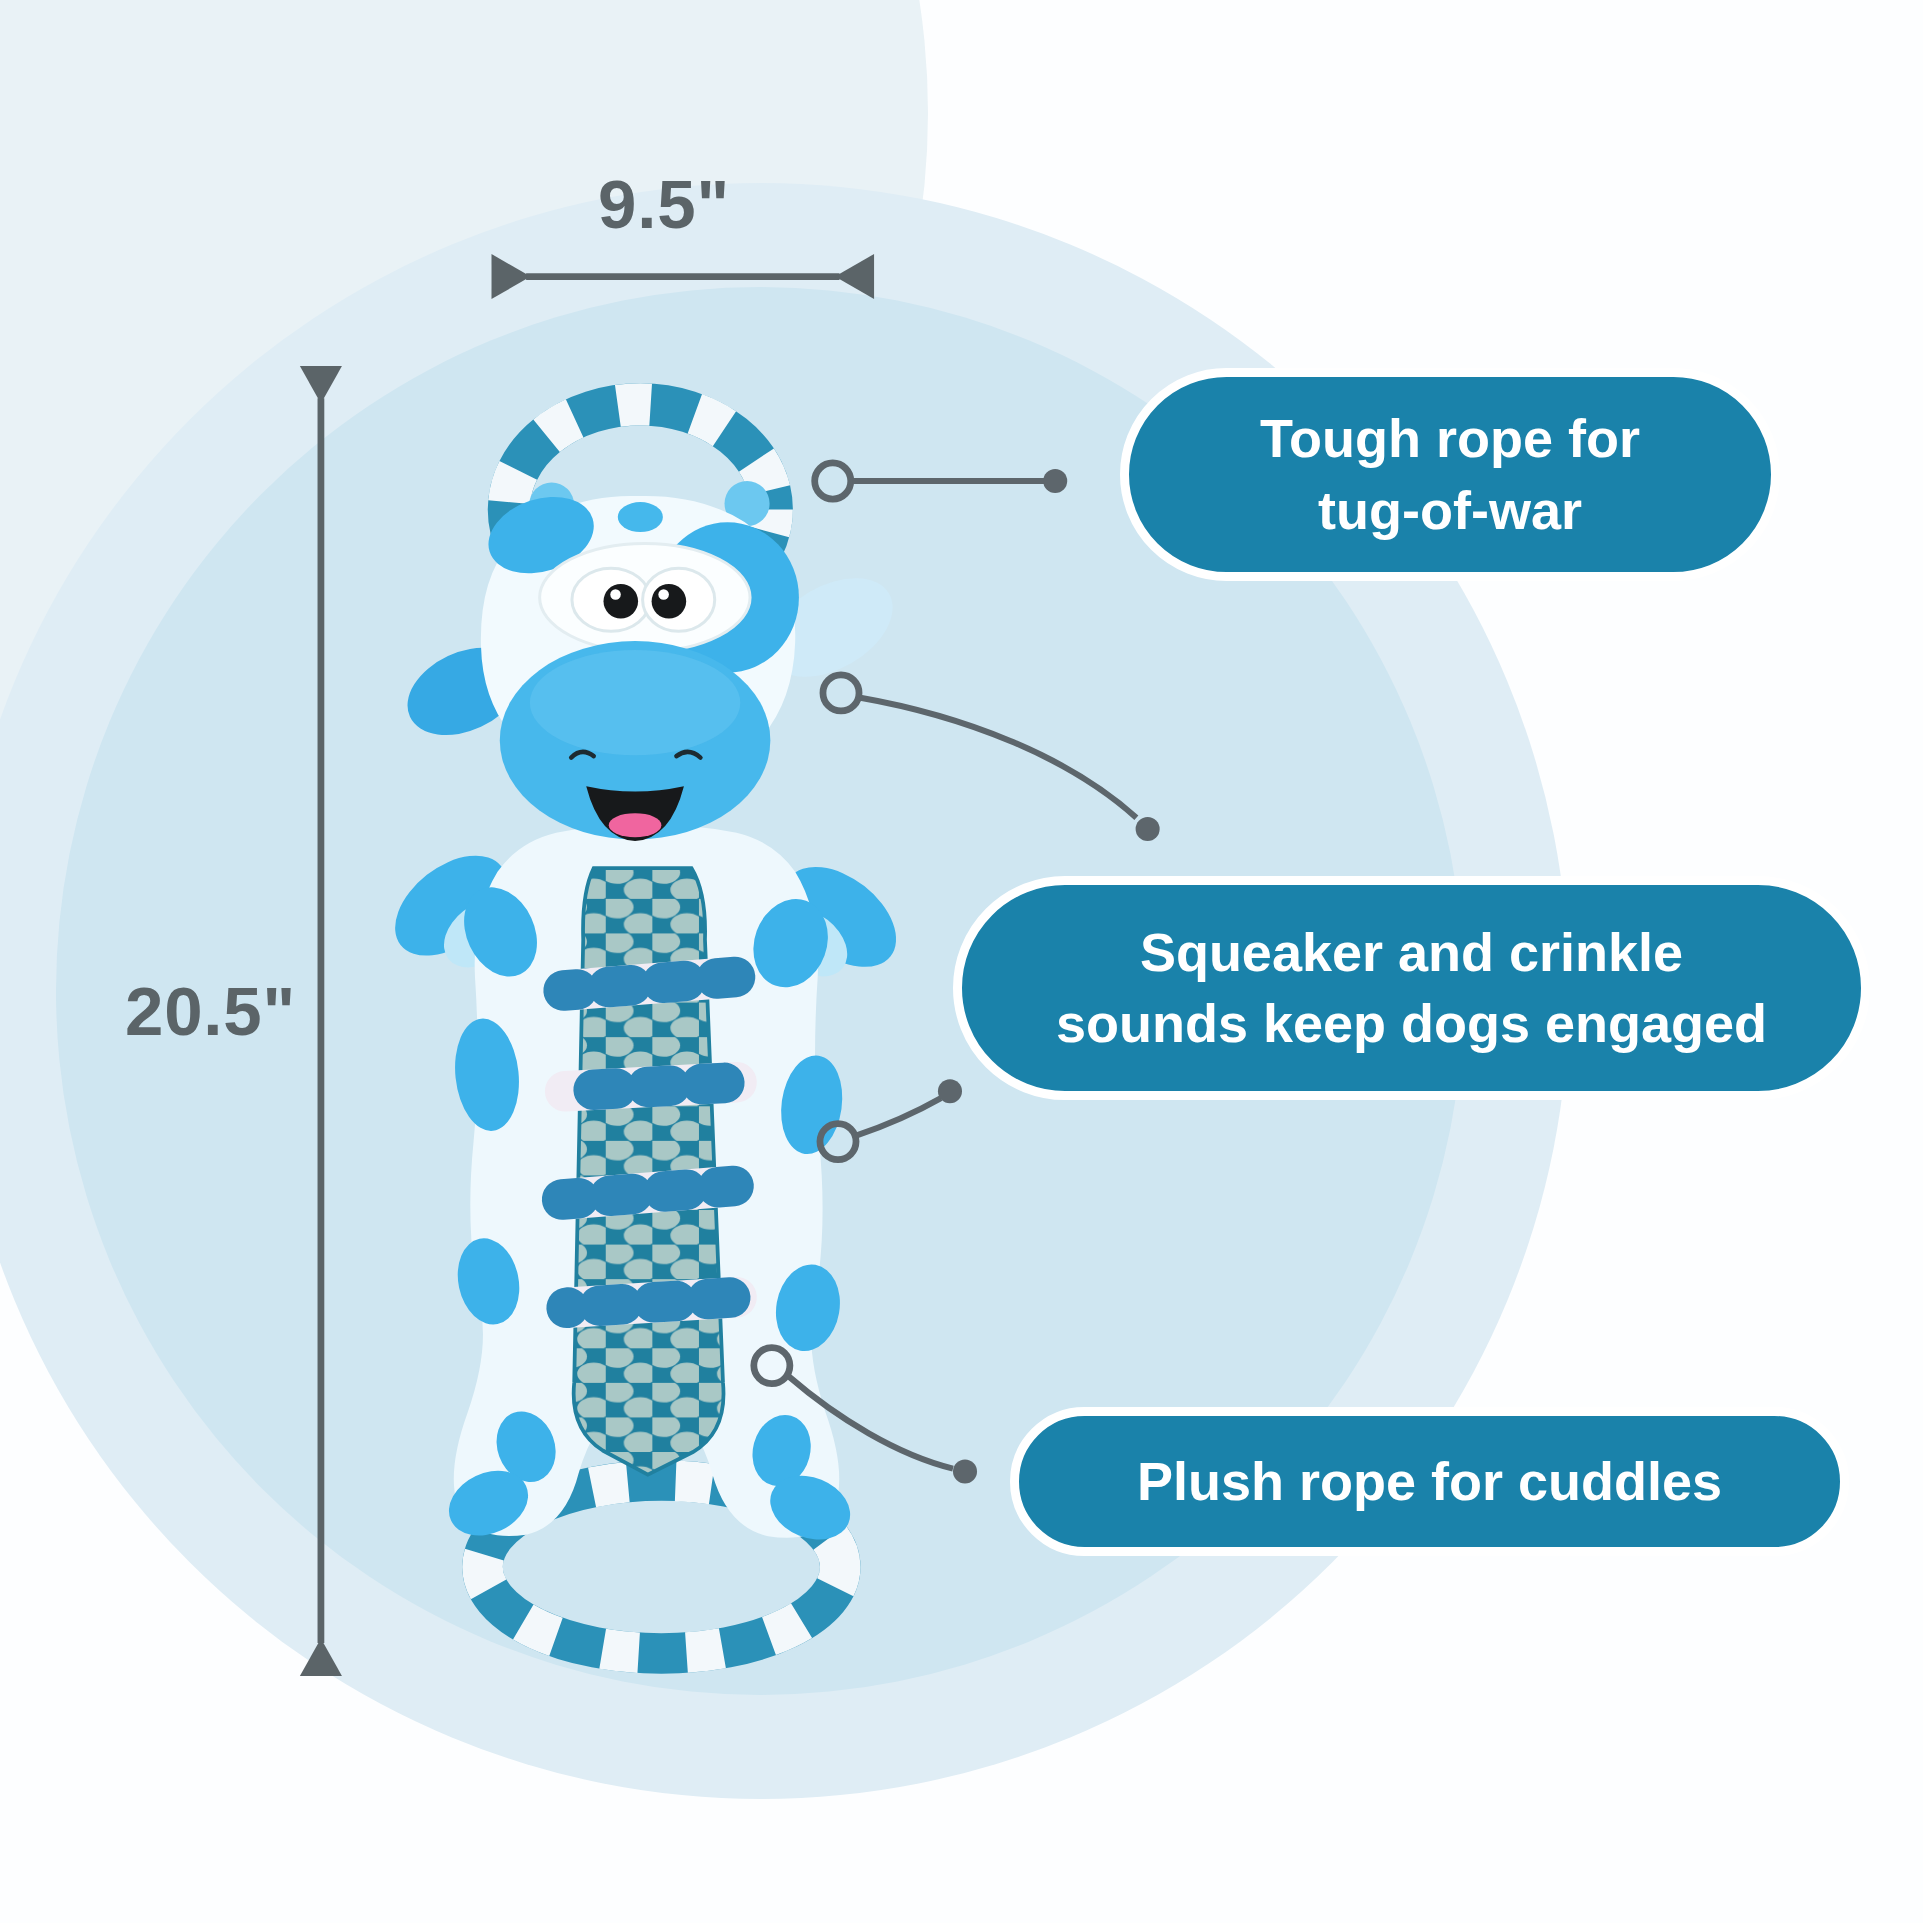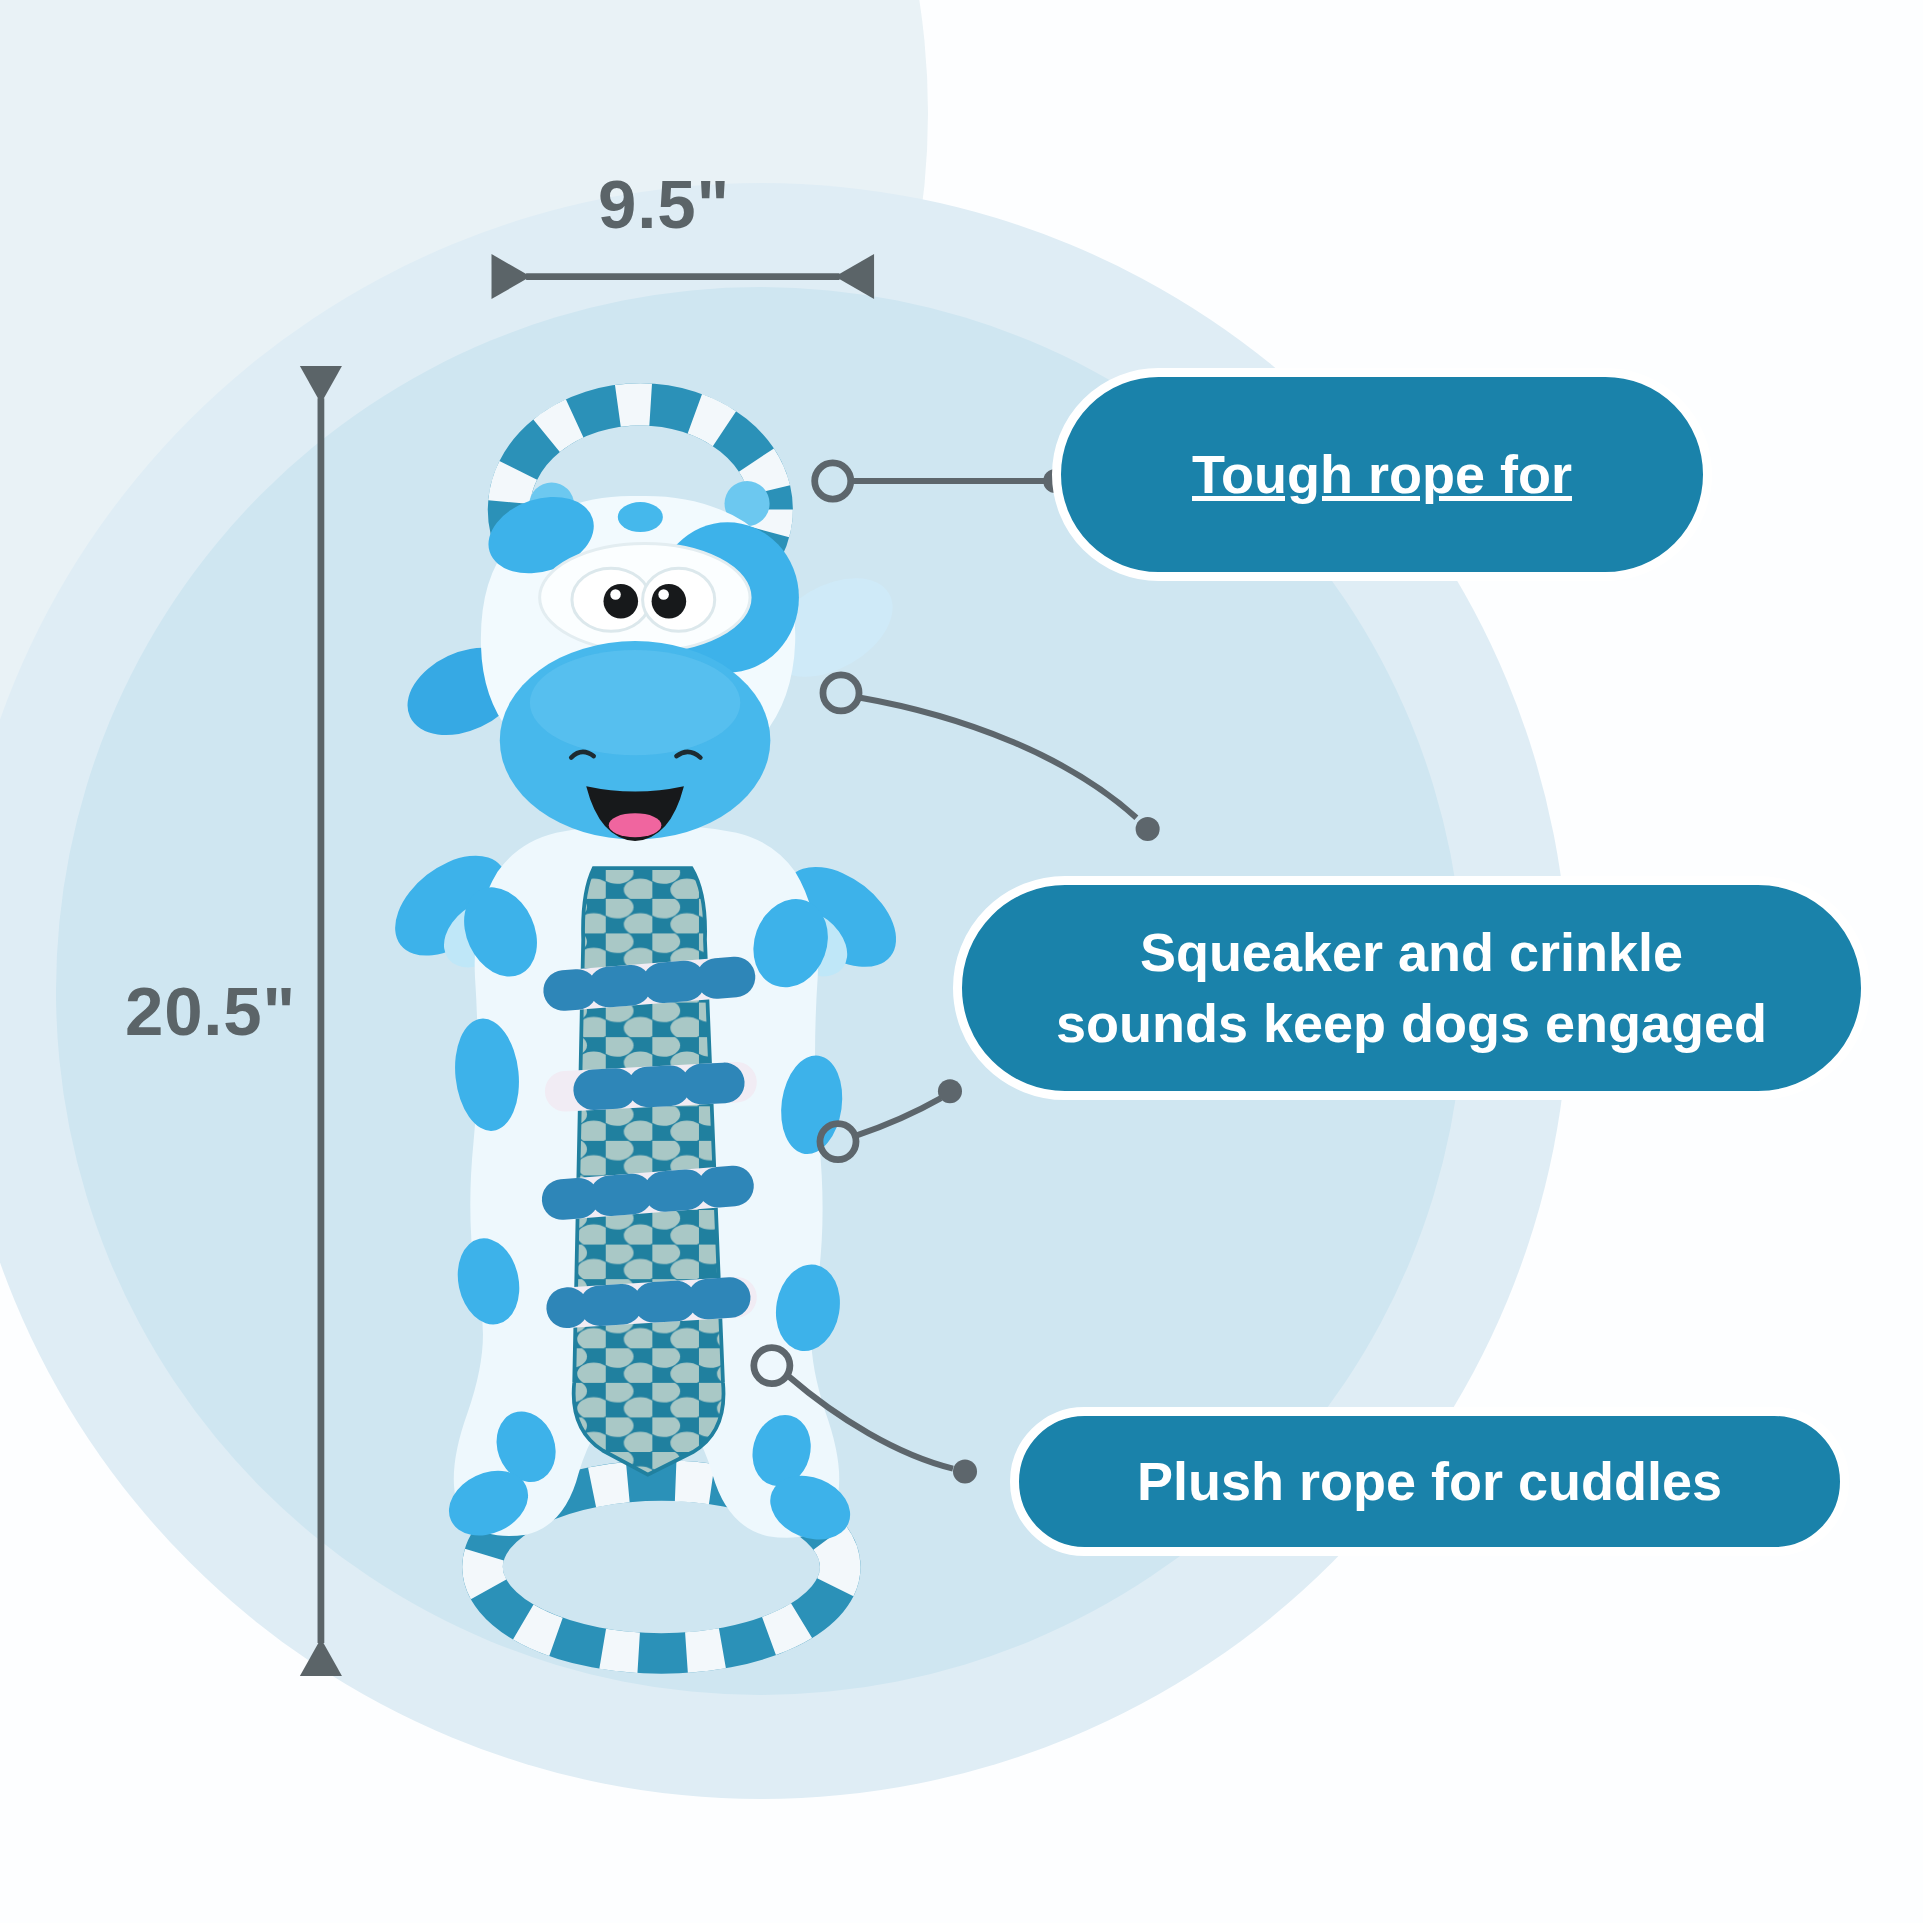--- a/index.html
+++ b/index.html
@@ -20,21 +20,21 @@
     letter-spacing:0.8px;
   }
   .dim-w{left:476px;top:167px;width:376px;text-align:center;}
   .dim-h{left:71px;top:974px;width:225px;text-align:right;}
 
   .callout{
     position:absolute;box-sizing:border-box;background:#1a82aa;border:9.8px solid #ffffff;
     display:flex;flex-direction:column;align-items:center;justify-content:center;
     color:#ffffff;font-weight:bold;text-align:center;font-size:54px;line-height:1.32;
   }
-  .c1{left:1052px;top:368px;width:660px;height:213px;border-radius:109px;text-decoration:underline;}
+  .c1{left:1120px;top:368px;width:660px;height:213px;border-radius:109px;}
   .c2{left:953px;top:876px;width:917px;height:224px;border-radius:113px;}
   .c3{left:1010px;top:1407px;width:839px;height:149px;border-radius:75px;}
 </style>
 </head>
 <body>
 
 <div class="canvas">
 
   <div class="bg-arc bg-light"></div>
   <div class="bg-arc bg-ring"></div>
@@ -171,20 +171,21 @@
         <polygon points="399,2230 455,2230 427,2180" stroke="none"></polygon>
       </g>
     </g>
   </svg>
 
   <div class="dim-label dim-w">9.5"</div>
   <div class="dim-label dim-h">20.5"</div>
 
   <div class="callout c1">
     <div>Tough rope for</div>
+    <div>tug-of-war</div>
   </div>
   <div class="callout c2">
     <div>Squeaker and crinkle</div>
     <div>sounds keep dogs engaged</div>
   </div>
   <div class="callout c3">
     <div>Plush rope for cuddles</div>
   </div>
 
 </div>

